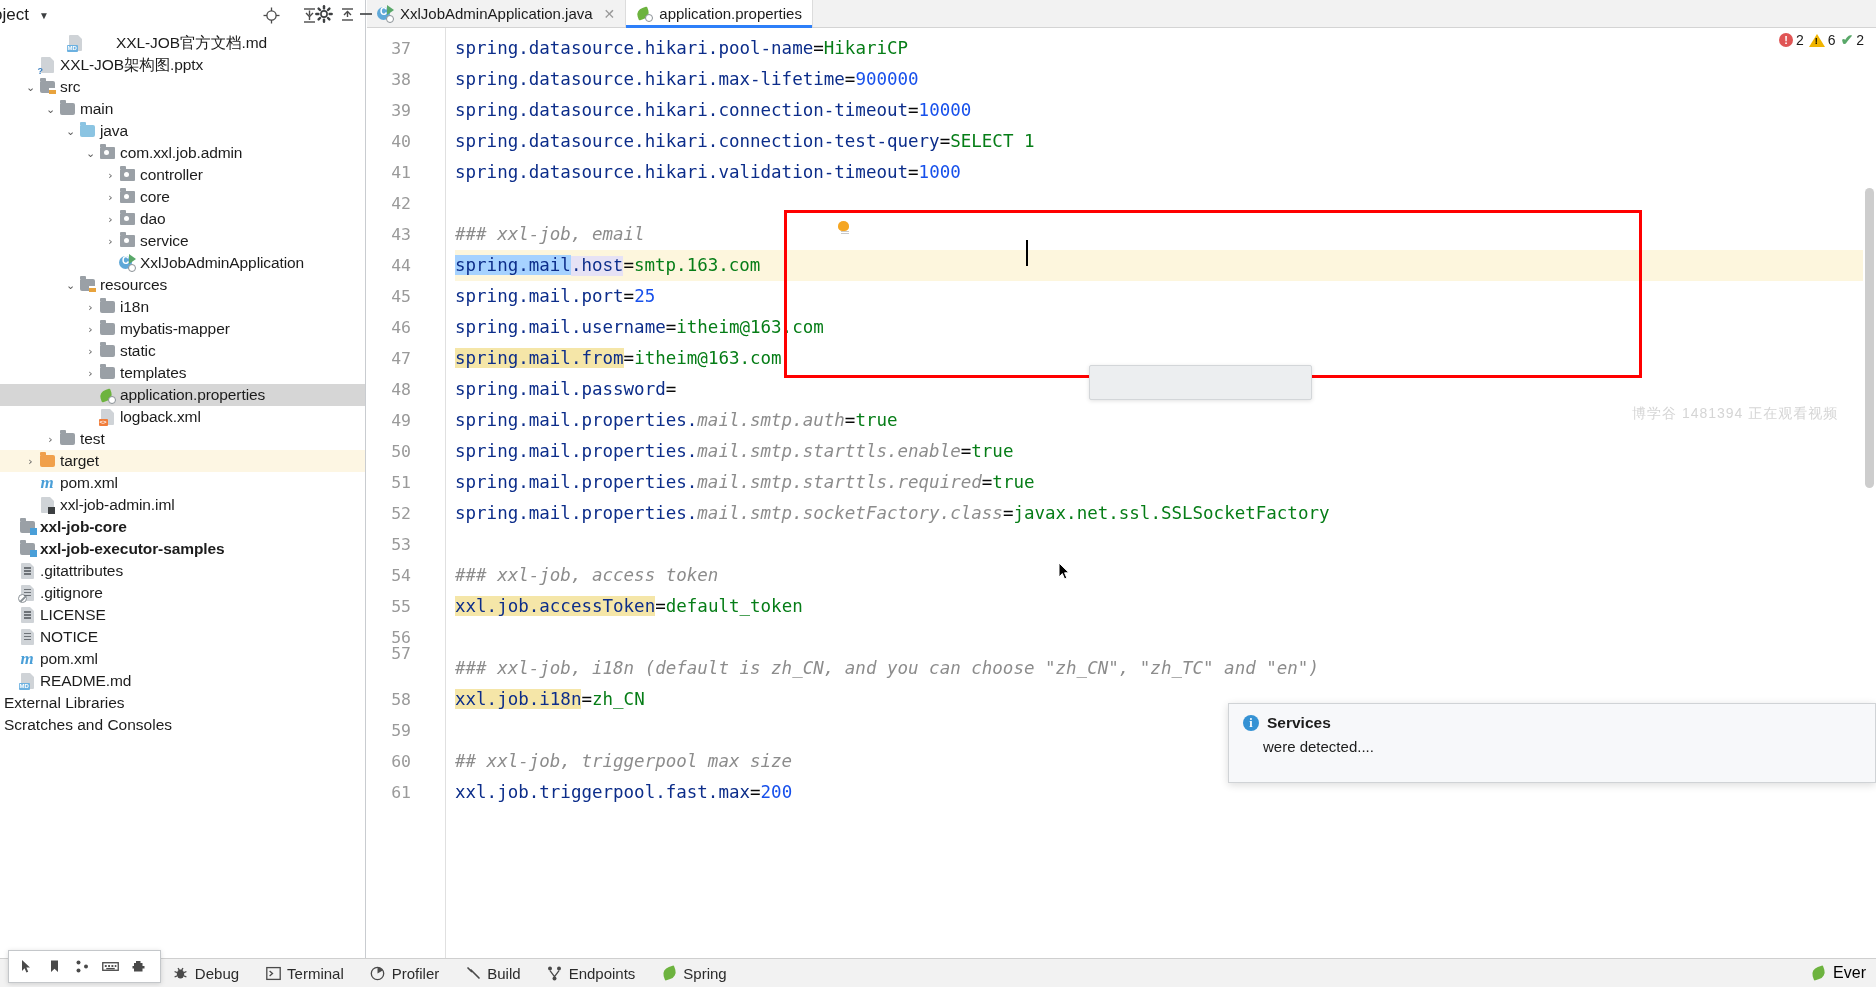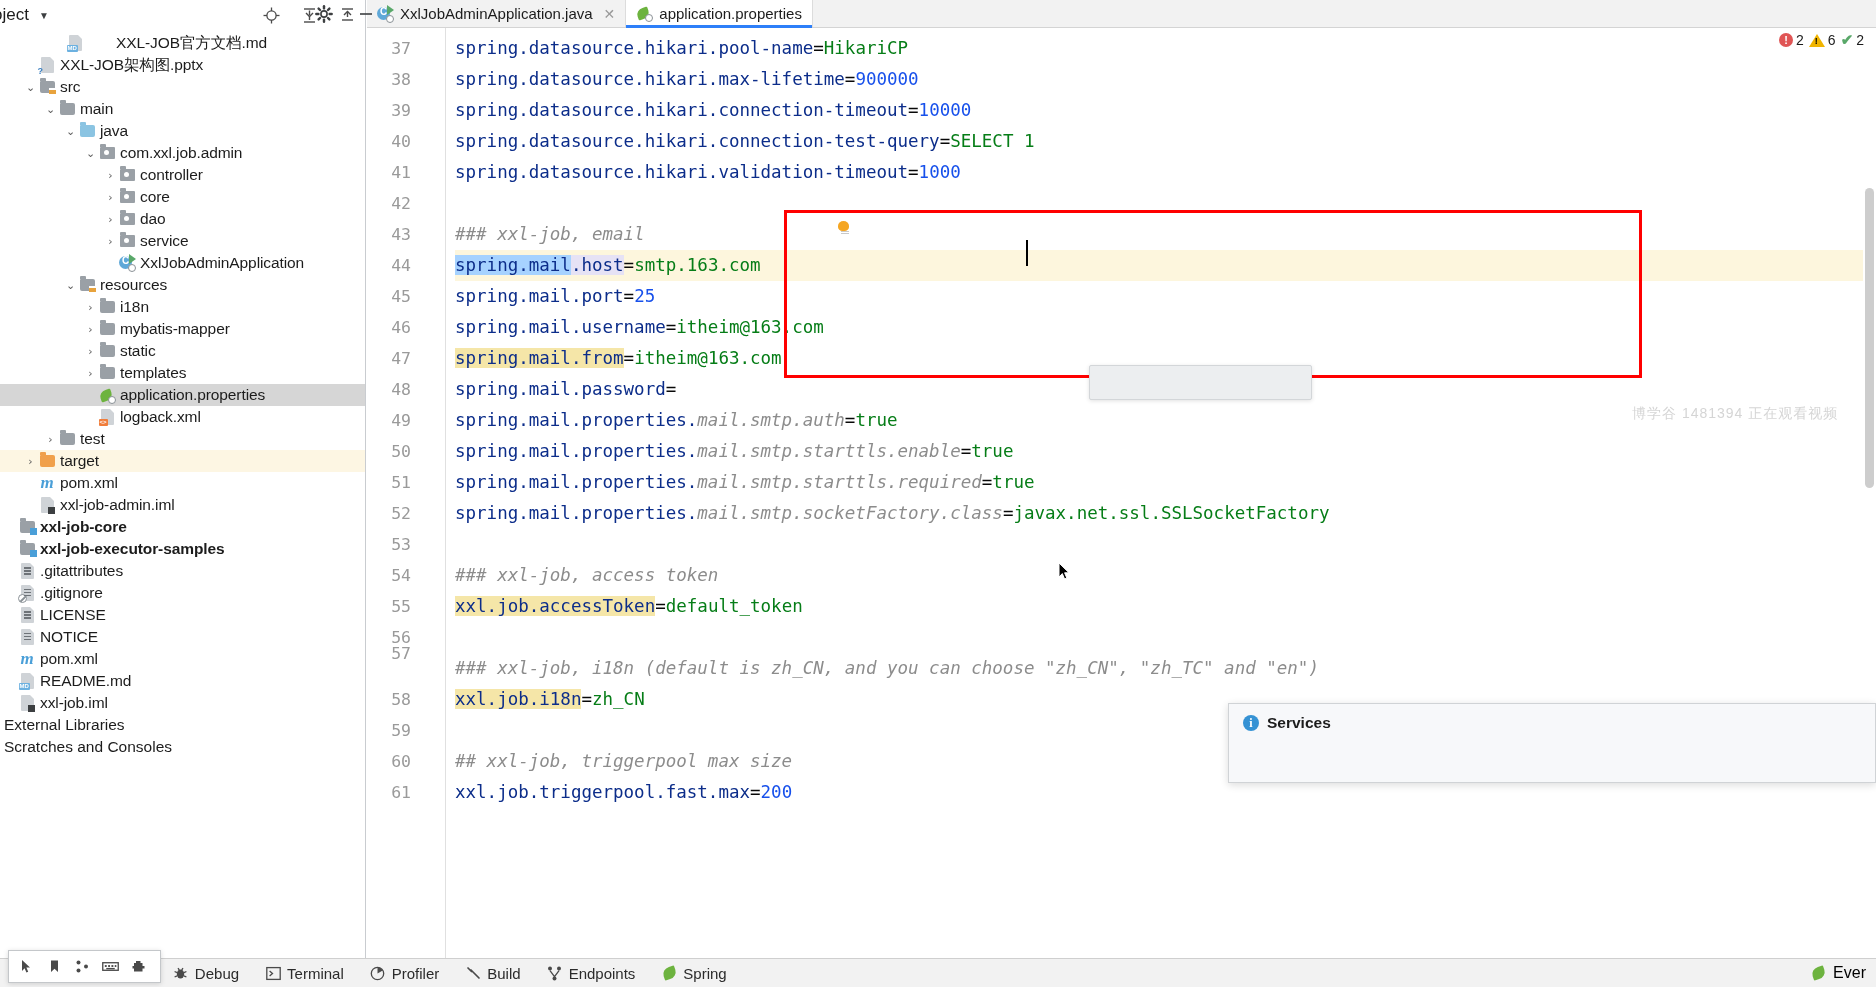--- a/index.html
+++ b/index.html
@@ -166,21 +166,21 @@
   }
   .cl { position: absolute; left: 0; height: 31px; line-height: 31px; }
   .k { color: #0c2d8a; }          
   .v { color: #067d17; }          
   .n { color: #1750eb; }          
   .eq { color: #080808; }
   .cm { color: #8c8c8c; font-style: italic; }
 
   .hl-caretline { position: absolute; left: 0; right: 0; height: 31px; background: #fdf6dd; }
   .hl-sel { background: #a6d2ff; }
-  .hl-ident { background: #e6e2f5; }
+  .hl-ident { background: #e6e2f5; font-family: Liberation Mono, monospace; }
   .hl-usage { background: #f5e6a8; }
 
   #redbox {
     position: absolute; left: 417px; top: 210px; width: 858px; height: 168px;
     border: 3px solid #ff0000; pointer-events: none;
   }
   #tooltip-overlay {
     position: absolute; left: 722px; top: 365px; width: 223px; height: 35px;
     background: #eceef0; border: 1px solid #d3d6d9; border-radius: 2px;
     box-shadow: 0 1px 4px rgba(0,0,0,0.12);
@@ -522,27 +522,20 @@
         </div>
         <div class="row" style="padding-left: 4px;">
           <span class="arrow"></span>
           <span class="ic">
             <span class="doc">
               <span class="tag tag-md">MD</span>
             </span>
           </span>
           <span class="lbl">README.md</span>
         </div>
-        <div class="row" style="padding-left: 4px;">
-          <span class="arrow"></span>
-          <span class="ic">
-            <span class="iml-ic"></span>
-          </span>
-          <span class="lbl">xxl-job.iml</span>
-        </div>
       </div>
     <div id="tree-footer">
         <div class="plain-row">External Libraries</div>
         <div class="plain-row">Scratches and Consoles</div>
       </div>
   </div>
 
   <div id="toolbar-left" style="position:absolute;left:314px;top:0;height:28px;display:flex;align-items:center;gap:22px;z-index:12;">
     <span class="hdr-icon">
       <svg width="18" height="18" viewBox="0 0 18 18">
@@ -654,20 +647,21 @@
       </svg>
     </div>
   </div>
 
   <div id="services-popup">
     <div class="hdr">
       <span class="info-dot">i</span>
       <span class="title">Services</span>
     </div>
     <div class="body">
+      <div>were detected....</div>
     </div>
   </div>
 
   <div id="statusbar">
     <div class="sb-item">
       <span>DO</span>
     </div>
     <div class="sb-item">
       <span class="sb-ic">
         <svg width="15" height="15" viewBox="0 0 15 15">

